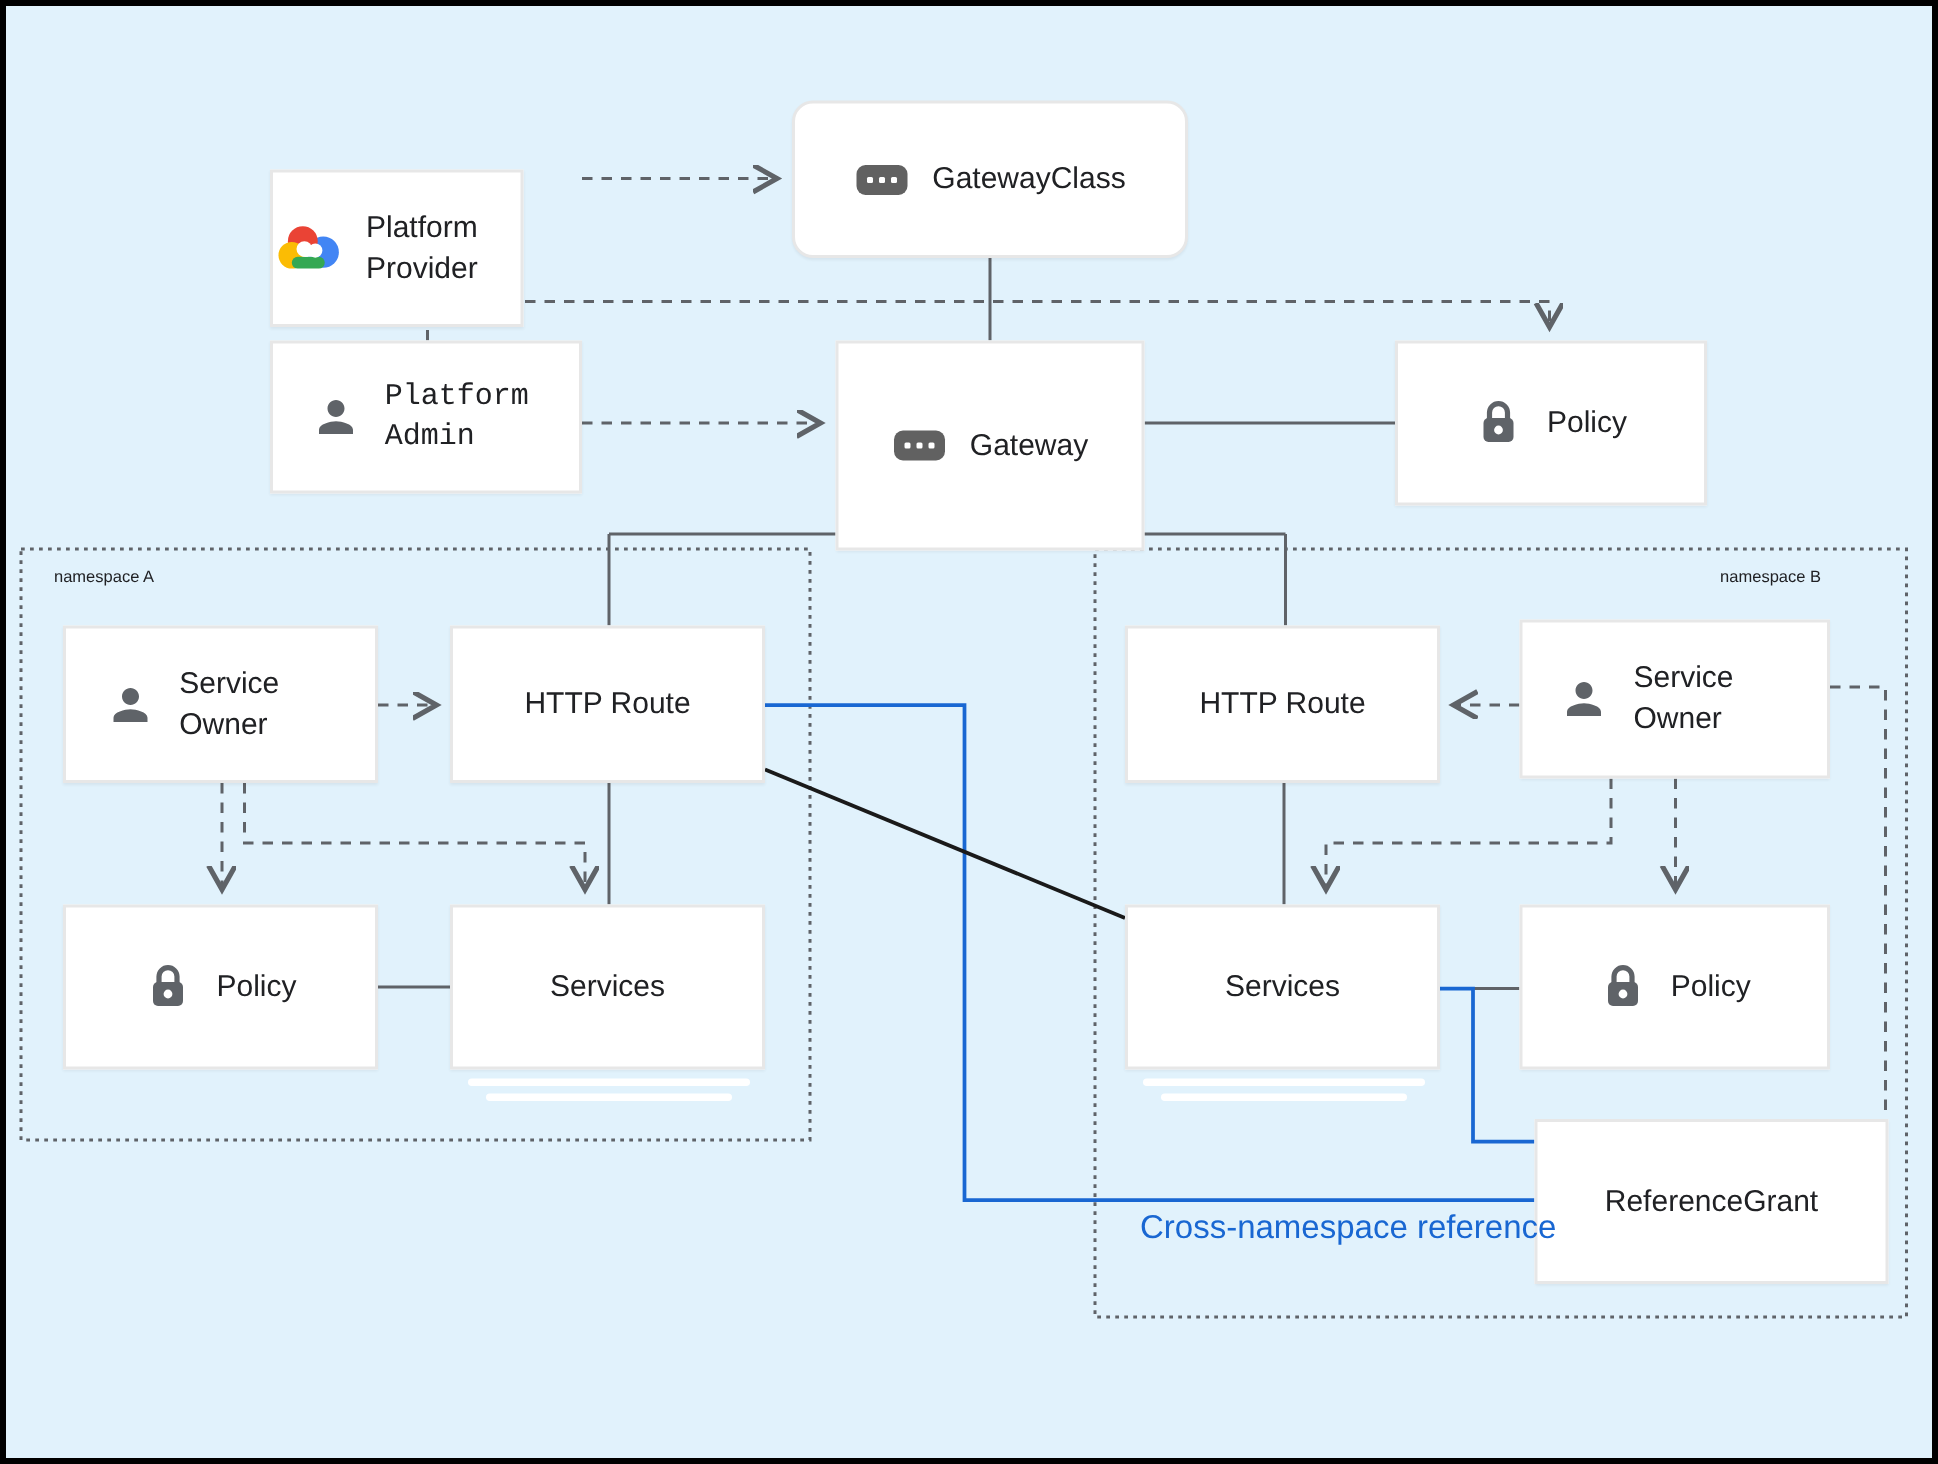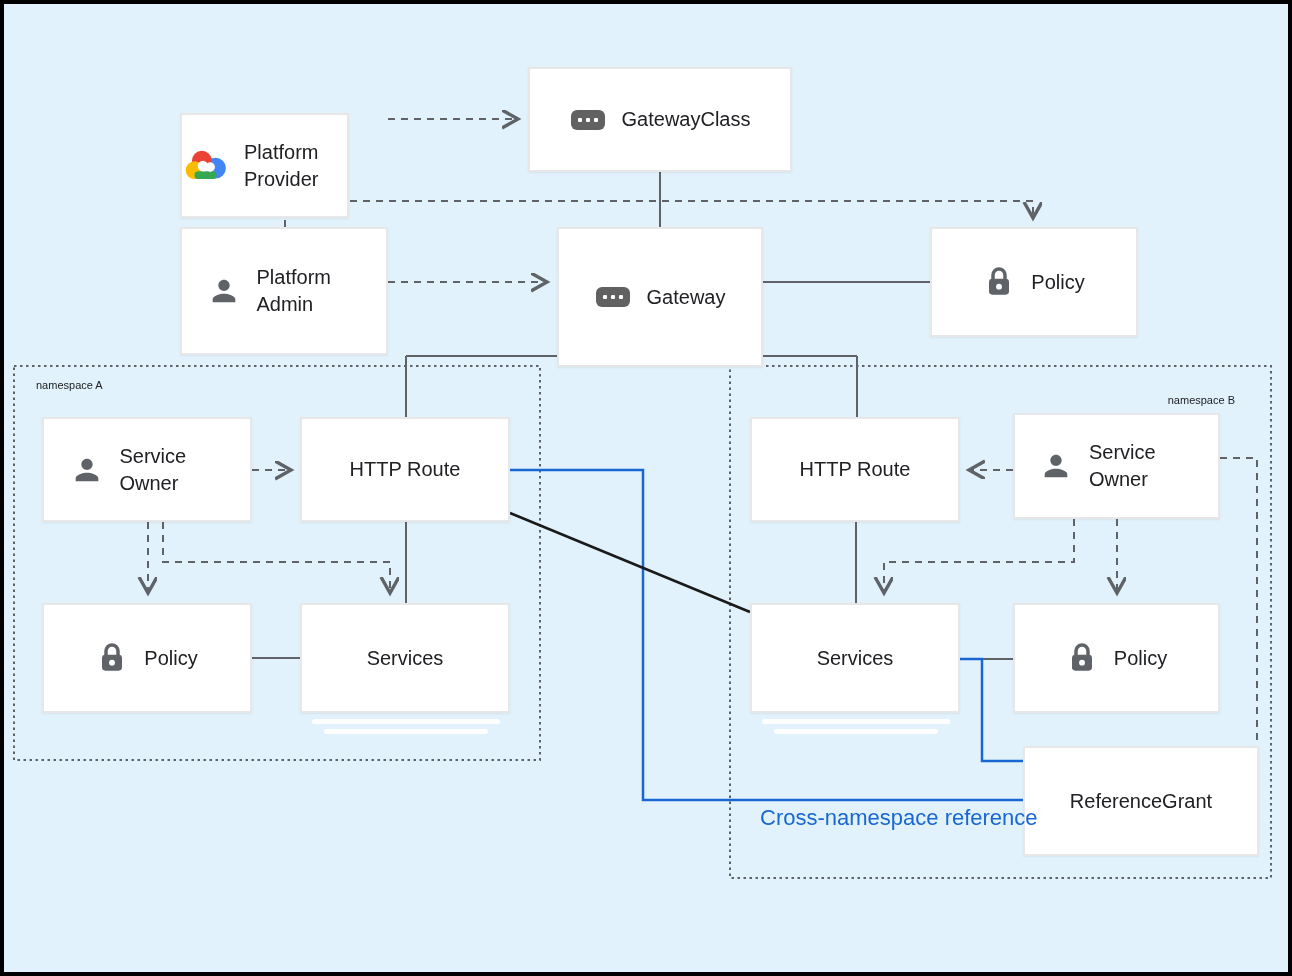--- a/index.html
+++ b/index.html
@@ -33,22 +33,22 @@
   .icon{display:flex;align-items:center;justify-content:center;flex:0 0 auto;}
   .ns-label{
     position:absolute;color:#202124;font-size:11px;
   }
   .stackbar{position:absolute;background:#fff;border-radius:3px;height:5px;}
   .blue-note{
     position:absolute;color:#1967d2;font-size:22px;white-space:nowrap;
   }
   
   #n-pp{left:180px;top:67px;width:169px;height:105px;margin-top:46px;}
-  #n-gc{left:528px;top:67px;width:264px;height:105px;}
-  #n-pa{left:180px;top:227px;width:208px;height:128px;}
+  #n-gc{left:528px;top:67px;width:264px;height:105px;border-radius:14px;}
+  #n-pa{left:180px;top:227px;width:208px;height:102px;font-family:Liberation Mono, monospace;}
   #n-gw{left:557px;top:227px;width:206px;height:140px;}
   #n-pol-top{left:930px;top:227px;width:208px;height:110px;}
   #n-so-a{left:42px;top:417px;width:210px;height:105px;}
   #n-hr-a{left:300px;top:417px;width:210px;height:105px;}
   #n-pol-a{left:42px;top:603px;width:210px;height:110px;}
   #n-svc-a{left:300px;top:603px;width:210px;height:110px;}
   #n-hr-b{left:750px;top:417px;width:210px;height:105px;}
   #n-so-b{left:1013px;top:413px;width:207px;height:106px;}
   #n-svc-b{left:750px;top:603px;width:210px;height:110px;}
   #n-pol-b{left:1013px;top:603px;width:207px;height:110px;}
@@ -98,21 +98,21 @@
 
     <g stroke="#1967d2" stroke-width="2.5" fill="none">
       <path d="M510 470 H643 V800 H1023"></path>
       <path d="M960 659 H982 V761 H1023"></path>
     </g>
 
     <path d="M510 513 L750 612" stroke="#1a1a1a" stroke-width="2.5" fill="none"></path>
   </svg>
 
   <div class="ns-label" style="left:36px;top:379px;">namespace A</div>
-  <div class="ns-label" style="left:1025px;top:379px;width:210px;text-align:right;margin-top:15px;">namespace B</div>
+  <div class="ns-label" style="left:1004px;top:379px;width:210px;text-align:right;">namespace B</div>
 
   <div class="stackbar" style="left:312px;top:719px;width:188px;"></div>
   <div class="stackbar" style="left:324px;top:729px;width:164px;"></div>
   <div class="stackbar" style="left:762px;top:719px;width:188px;"></div>
   <div class="stackbar" style="left:774px;top:729px;width:164px;"></div>
 
   <div class="node" id="n-pp">
     <span class="icon">
       <svg width="46" height="38" viewBox="0 0 44 36">
         <circle cx="32" cy="20" r="10" fill="#4285f4"></circle>

